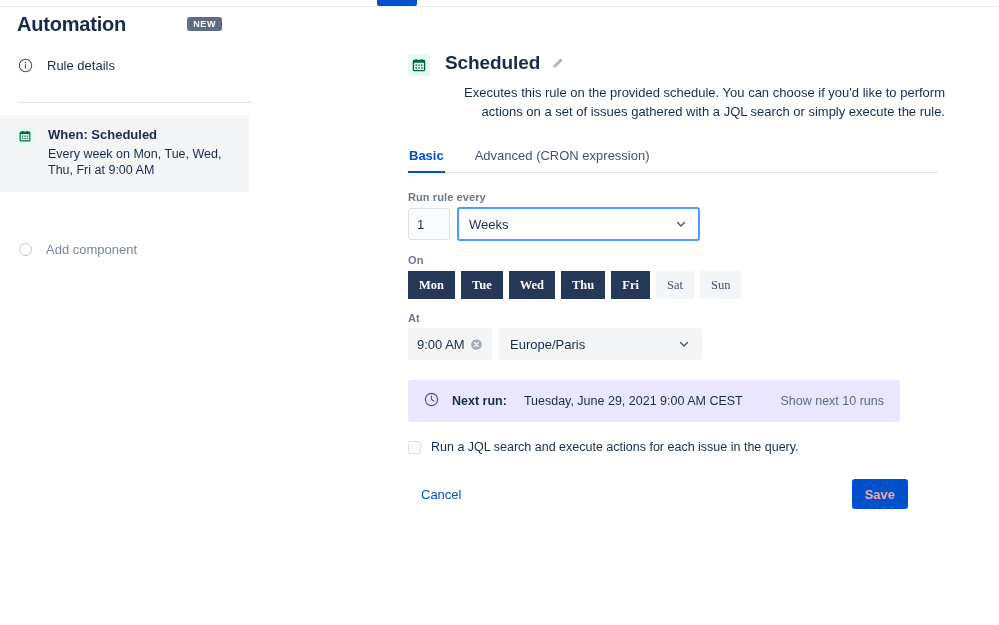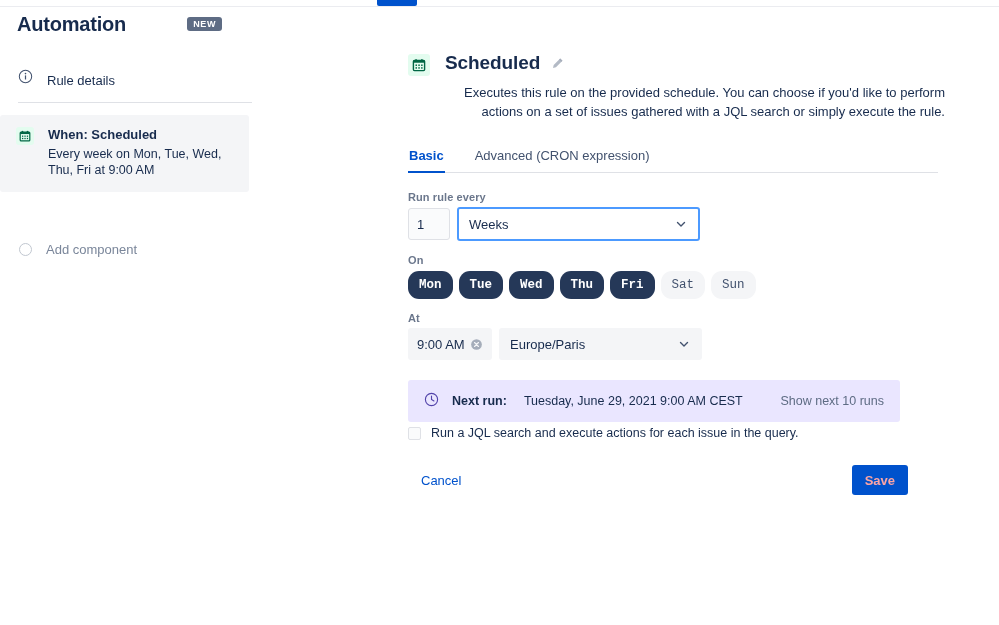--- a/index.html
+++ b/index.html
@@ -63,21 +63,21 @@
     font-size: 9px;
     font-weight: 700;
     letter-spacing: 0.6px;
     padding: 3px 6px 2px;
     border-radius: 3px;
     line-height: 1;
   }
 
   .rule-details-row {
     display: flex;
-    align-items: flex-end;
+    align-items: flex-start;
     gap: 14px;
     padding: 0 18px;
     height: 30px;
     margin-top: 18px;
     cursor: pointer;
   }
   .rule-details-row .label {
     font-size: 13px;
     color: #172B4D;
   }
@@ -254,24 +254,24 @@
     background: #F4F5F7;
     width: 203px;
     height: 32px;
   }
   .chev { margin-left: auto; display: flex; align-items: center; }
 
   .days { display: flex; gap: 6px; margin-top: 5px; }
   .day {
     min-width: 38px;
     height: 28px;
-    border-radius: 11px;
+    border-radius: 0;
     border: none;
     font-size: 12.5px;
-    font-family: Liberation Mono, monospace;
+    font-family: Liberation Serif, serif;
     cursor: pointer;
     padding: 0 11px;
     background: #F4F5F7;
     color: #42526E;
   }
   .day.on {
     background: #253858;
     color: #FFFFFF;
     font-weight: 600;
   }
@@ -304,21 +304,21 @@
   .nr-label { font-size: 12.5px; font-weight: 700; color: #172B4D; }
   .nr-value { font-size: 12.5px; color: #172B4D; margin-left: 4px; }
   .nr-link {
     margin-left: auto;
     font-size: 12.5px;
     color: #5E6C84;
     cursor: pointer;
   }
 
   .jql-row {
-    margin-top: 4px;
+    margin-top: 18px;
     display: flex;
     align-items: center;
     gap: 10px;
   }
   .checkbox {
     width: 13px; height: 13px;
     border: 1.5px solid #DFE1E6;
     background: #FAFBFC;
     border-radius: 2px;
     flex: 0 0 13px;

